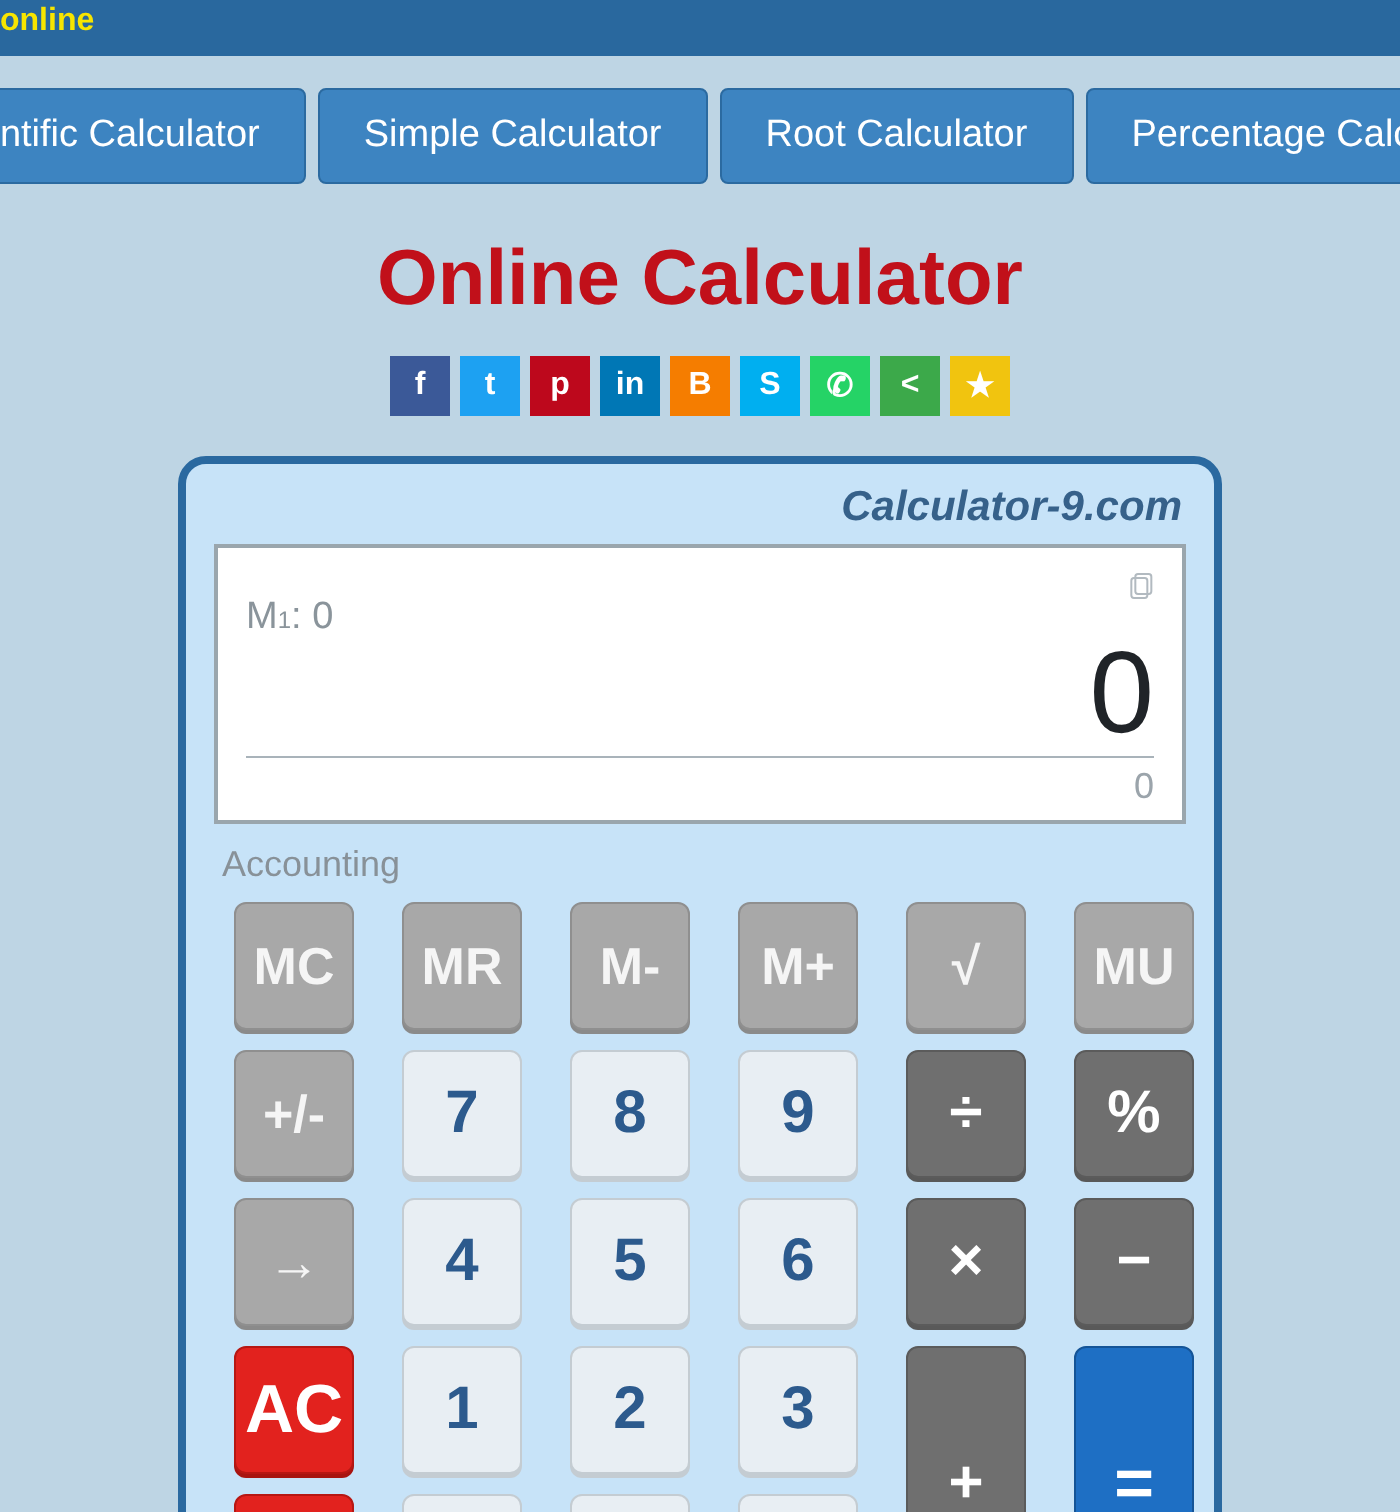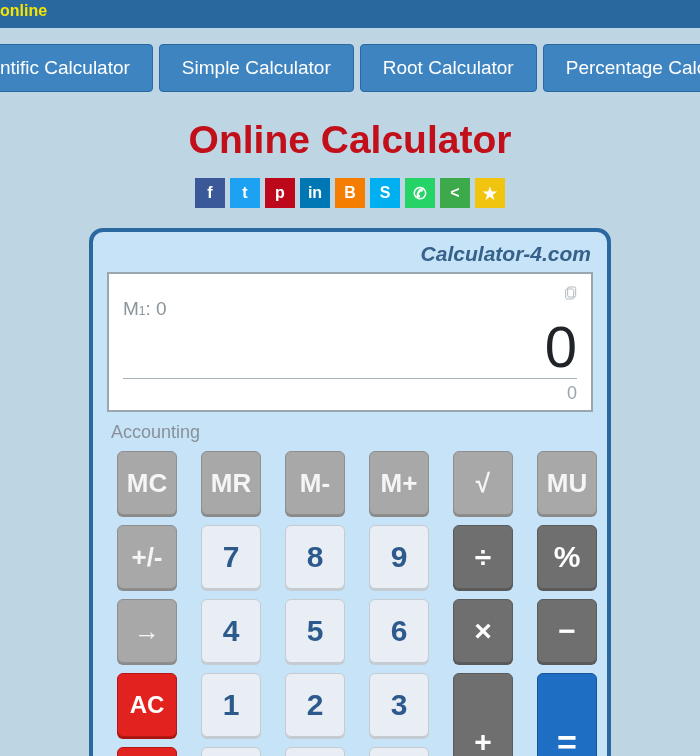--- a/index.html
+++ b/index.html
@@ -23,21 +23,21 @@
   .main-num { text-align: right; font-size: 58px; color: #202428; line-height: 1.0; border-bottom: 1px solid #a9b3ba; padding-bottom: 2px; margin-top: -2px; }
   .sub-num { text-align: right; color: #9ba4ab; font-size: 18px; margin-top: 4px; }
   .mode { color: #889198; font-size: 18px; margin: 10px 2px 8px 4px; }
   .pad { display: grid; grid-template-columns: repeat(6, 74px); grid-auto-rows: 64px; gap: 10px; justify-content: center; }
   .key { border-radius: 6px; font-size: 26px; font-weight: 600; display: flex; align-items: center; justify-content: center; cursor: pointer; user-select: none; margin-left: 14px; }
   .k-mem { background: #a8a8a8; color: #f5f5f5; border: 1px solid #8f8f8f; box-shadow: 0 2px 0 #8a8a8a; }
   .k-lgrey { background: #a8a8a8; color: #f5f5f5; border: 1px solid #8f8f8f; box-shadow: 0 2px 0 #8a8a8a; }
   .k-num { background: #e8eef3; color: #2c5a8d; border: 1px solid #c4ccd2; box-shadow: 0 2px 0 #c4ccd2; font-size: 30px; }
   .k-op  { background: #6f6f6f; color: #ffffff; border: 1px solid #5b5b5b; box-shadow: 0 2px 0 #595959; font-size: 30px; }
   .k-dgrey{ background: #6f6f6f; color: #ffffff; border: 1px solid #5b5b5b; box-shadow: 0 2px 0 #595959; font-size: 30px; }
-  .k-ac  { background: #e2221e; color: #ffffff; border: 1px solid #b71713; box-shadow: 0 2px 0 #a81410; font-size: 24px; }
+  .k-ac  { background: #e2221e; color: #ffffff; border: 1px solid #b71713; box-shadow: 0 2px 0 #a81410; font-size: 34px; }
   .k-blue{ background: #1e6fc4; color: #ffffff; border: 1px solid #145497; box-shadow: 0 2px 0 #124d8a; font-size: 34px; }
   .tall { grid-row: span 2; }
 </style>
 </head>
 <body>
 
 <div class="topbar">
   <span class="topbar-inner">
     <span class="brand2"> online</span>
   </span>
@@ -58,21 +58,21 @@
   <div class="sbtn" style="background:#bd081c">p</div>
   <div class="sbtn" style="background:#0077b5;font-size:16px">in</div>
   <div class="sbtn" style="background:#f57d00">B</div>
   <div class="sbtn" style="background:#00aff0">S</div>
   <div class="sbtn" style="background:#25d366">✆</div>
   <div class="sbtn" style="background:#3ca94a">&lt;</div>
   <div class="sbtn" style="background:#f1c40f">★</div>
 </div>
 
 <div class="calc-outer">
-  <div class="calc-brand">Calculator-4.com</div>
+  <div class="calc-brand">Calculator-9.com</div>
 
   <div class="display">
     <div class="copy-ic">
       <svg viewBox="0 0 24 24">
           <rect x="7" y="3" width="12" height="15" rx="2"></rect>
           <rect x="4" y="6" width="12" height="15" rx="2"></rect>
         </svg>
     </div>
     <div class="mem">
       <span>M</span><span class="sub">1</span><span>: </span><span>0</span>

